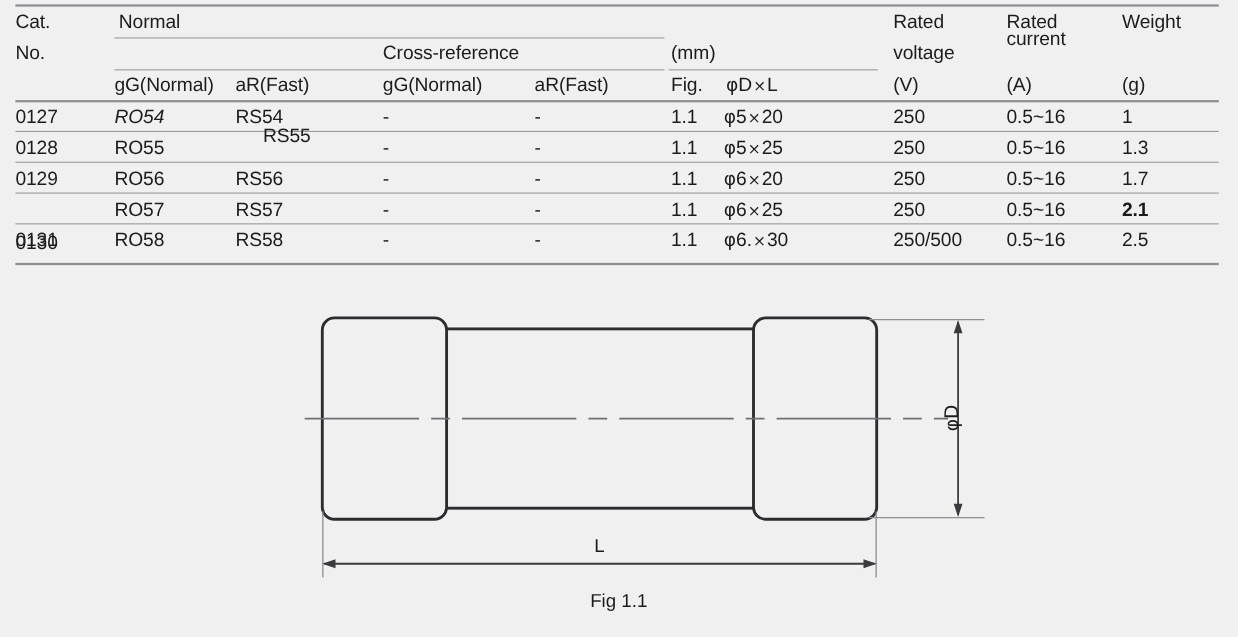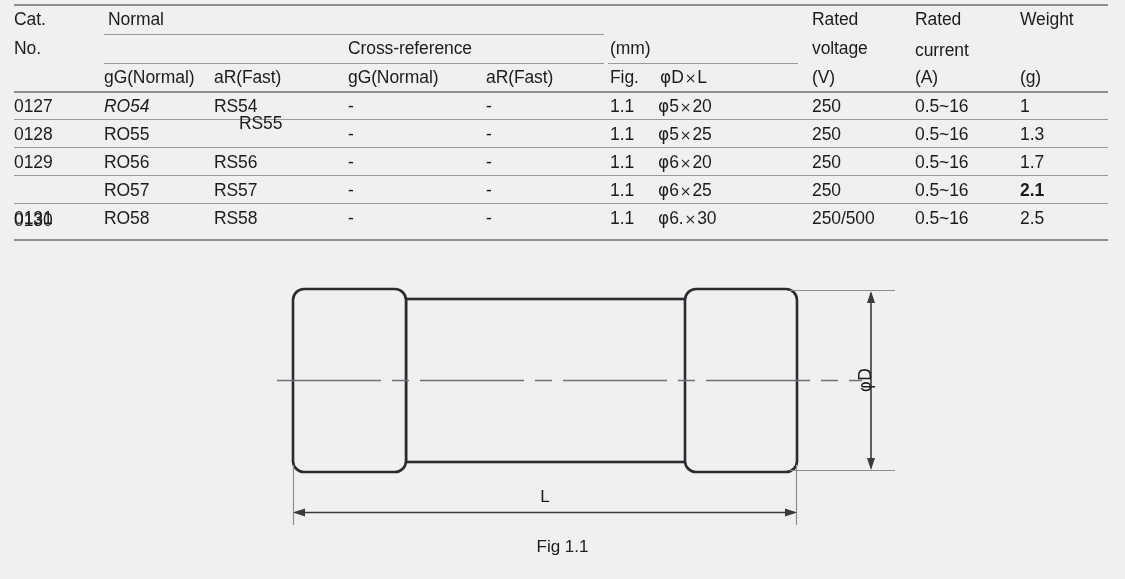--- a/index.html
+++ b/index.html
@@ -93,21 +93,21 @@
   <span class="cell" style="left:14px;  top:9px;">Cat.</span>
   <span class="cell" style="left:108px; top:9px;">Normal</span>
   <span class="cell" style="left:812px; top:9px;">Rated</span>
   <span class="cell" style="left:915px; top:9px;">Rated</span>
   <span class="cell" style="left:1020px; top:9px;">Weight</span>
 
   <span class="cell" style="left:14px;  top:38px;">No.</span>
   <span class="cell" style="left:348px; top:38px;">Cross-reference</span>
   <span class="cell" style="left:610px; top:38px;">(mm)</span>
   <span class="cell" style="left:812px; top:38px;">voltage</span>
-  <span class="cell" style="left:915px; top:40px;">current</span>
+  <span class="cell" style="left:915px; top:25px;">current</span>
 
   <span class="cell" style="left:104px; top:67px;">gG(Normal)</span>
   <span class="cell" style="left:214px; top:67px;">aR(Fast)</span>
   <span class="cell" style="left:348px; top:67px;">gG(Normal)</span>
   <span class="cell" style="left:486px; top:67px;">aR(Fast)</span>
   <span class="cell" style="left:610px; top:67px;">Fig.</span>
   <span class="cell" style="left:660px; top:67px;">
     <span class="phi">φ</span><span>D</span><span class="times">×</span><span>L</span>
   </span>
   <span class="cell" style="left:812px; top:67px;">(V)</span>

